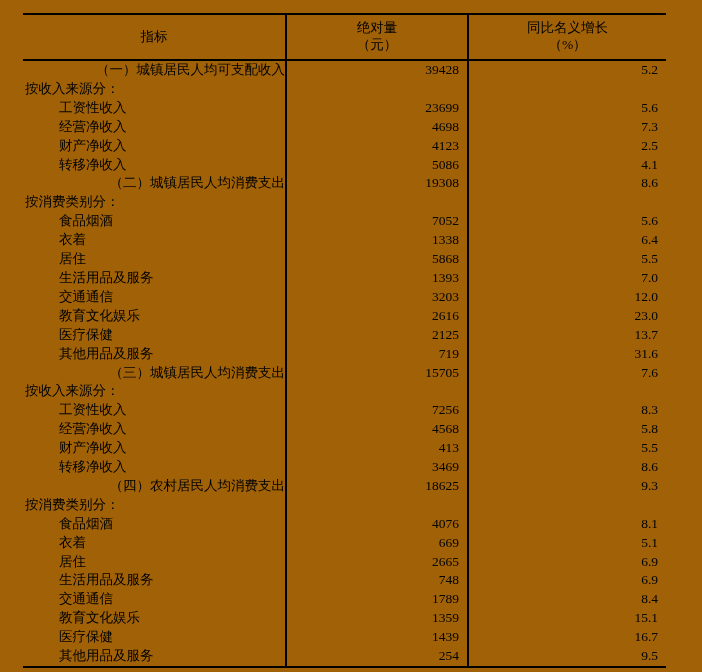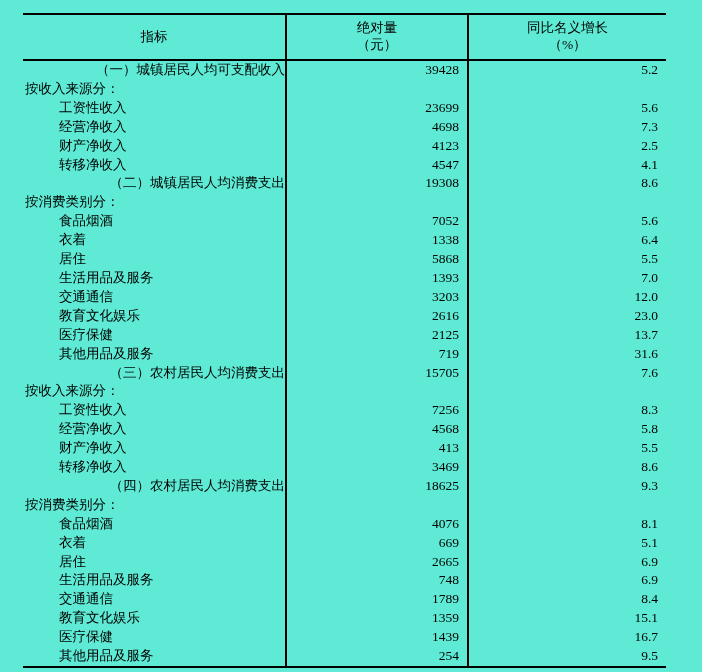--- a/index.html
+++ b/index.html
@@ -1,19 +1,19 @@
 <!DOCTYPE html>
 <html><head>
 <meta charset="utf-8">
 <style>
   html, body { margin: 0; padding: 0; background: #ffffff; }
   .page {
     width: 702px; height: 672px;
     position: relative;
-    background: #5eead4;
+    background: #a16207;
     color: #000000;
     font-family: "Liberation Serif", "DejaVu Serif", serif;
     overflow: hidden;
   }
   table.stat {
     position: absolute;
     left: 23px; top: 13px;
     width: 643px;
     border-collapse: collapse;
     table-layout: fixed;
@@ -91,21 +91,21 @@
           <td class="c-num v-r">4698</td>
           <td class="c-num">7.3</td>
         </tr>
         <tr>
           <td class="c-label v-r item">财产净收入</td>
           <td class="c-num v-r">4123</td>
           <td class="c-num">2.5</td>
         </tr>
         <tr>
           <td class="c-label v-r item">转移净收入</td>
-          <td class="c-num v-r">4547</td>
+          <td class="c-num v-r">5086</td>
           <td class="c-num">4.1</td>
         </tr>
         <tr>
           <td class="c-label v-r sec">（二）城镇居民人均消费支出</td>
           <td class="c-num v-r">19308</td>
           <td class="c-num">8.6</td>
         </tr>
         <tr>
           <td class="c-label v-r grp">按消费类别分：</td>
           <td class="c-num v-r"></td>
@@ -145,21 +145,21 @@
           <td class="c-label v-r item">医疗保健</td>
           <td class="c-num v-r">2125</td>
           <td class="c-num">13.7</td>
         </tr>
         <tr>
           <td class="c-label v-r item">其他用品及服务</td>
           <td class="c-num v-r">719</td>
           <td class="c-num">31.6</td>
         </tr>
         <tr>
-          <td class="c-label v-r sec">（三）农村居民人均消费支出</td>
+          <td class="c-label v-r sec">（三）城镇居民人均消费支出</td>
           <td class="c-num v-r">15705</td>
           <td class="c-num">7.6</td>
         </tr>
         <tr>
           <td class="c-label v-r grp">按收入来源分：</td>
           <td class="c-num v-r"></td>
           <td class="c-num"></td>
         </tr>
         <tr>
           <td class="c-label v-r item">工资性收入</td>

